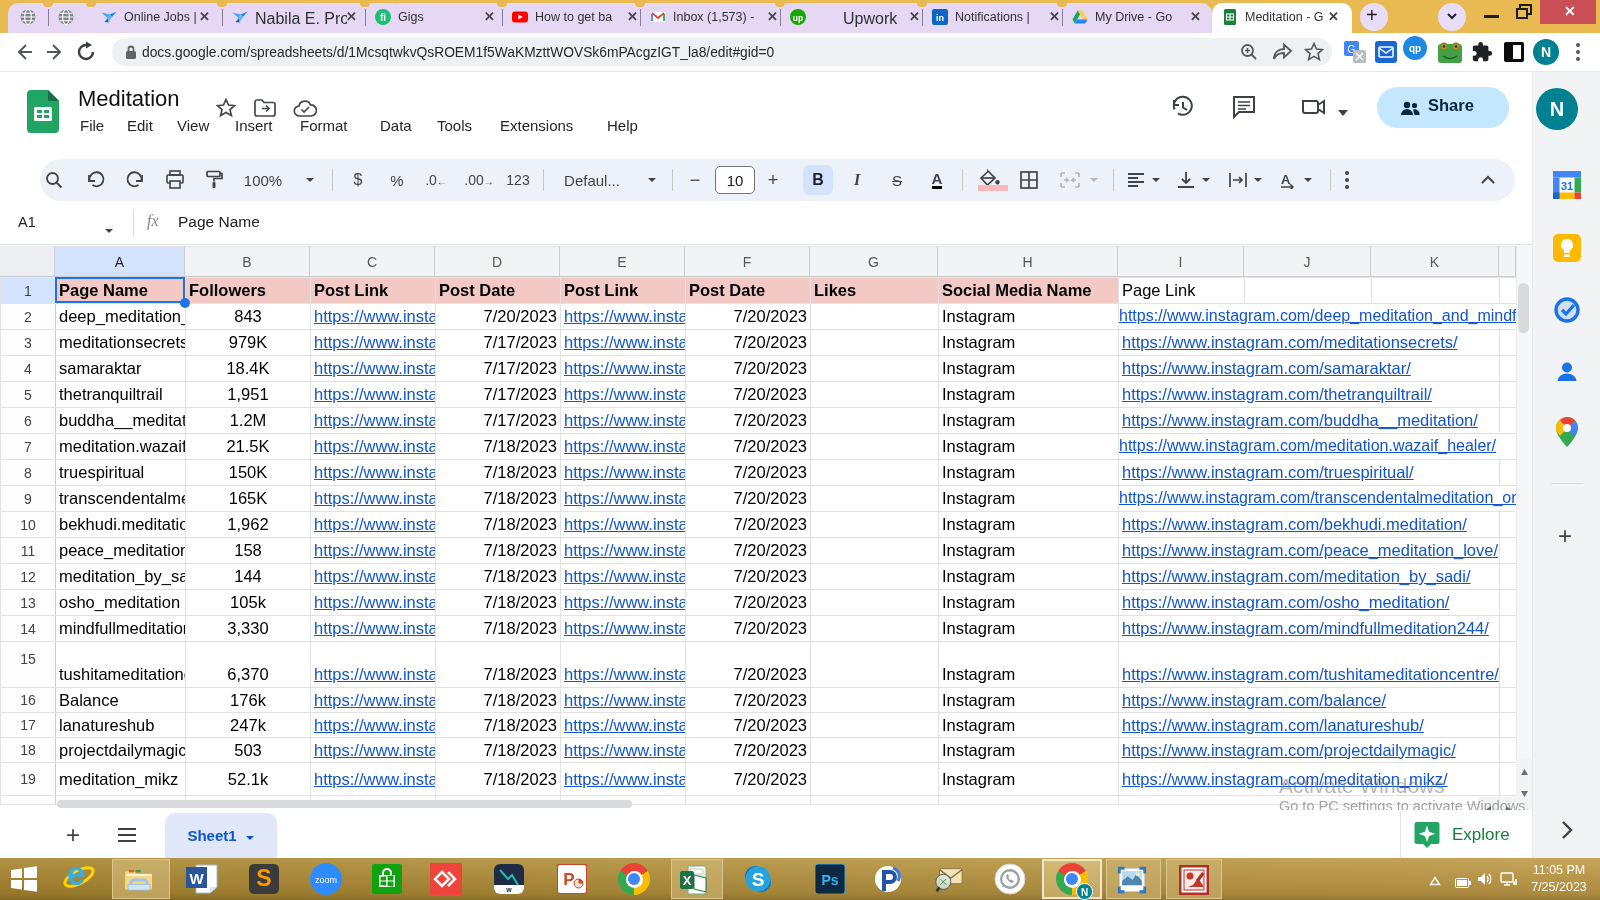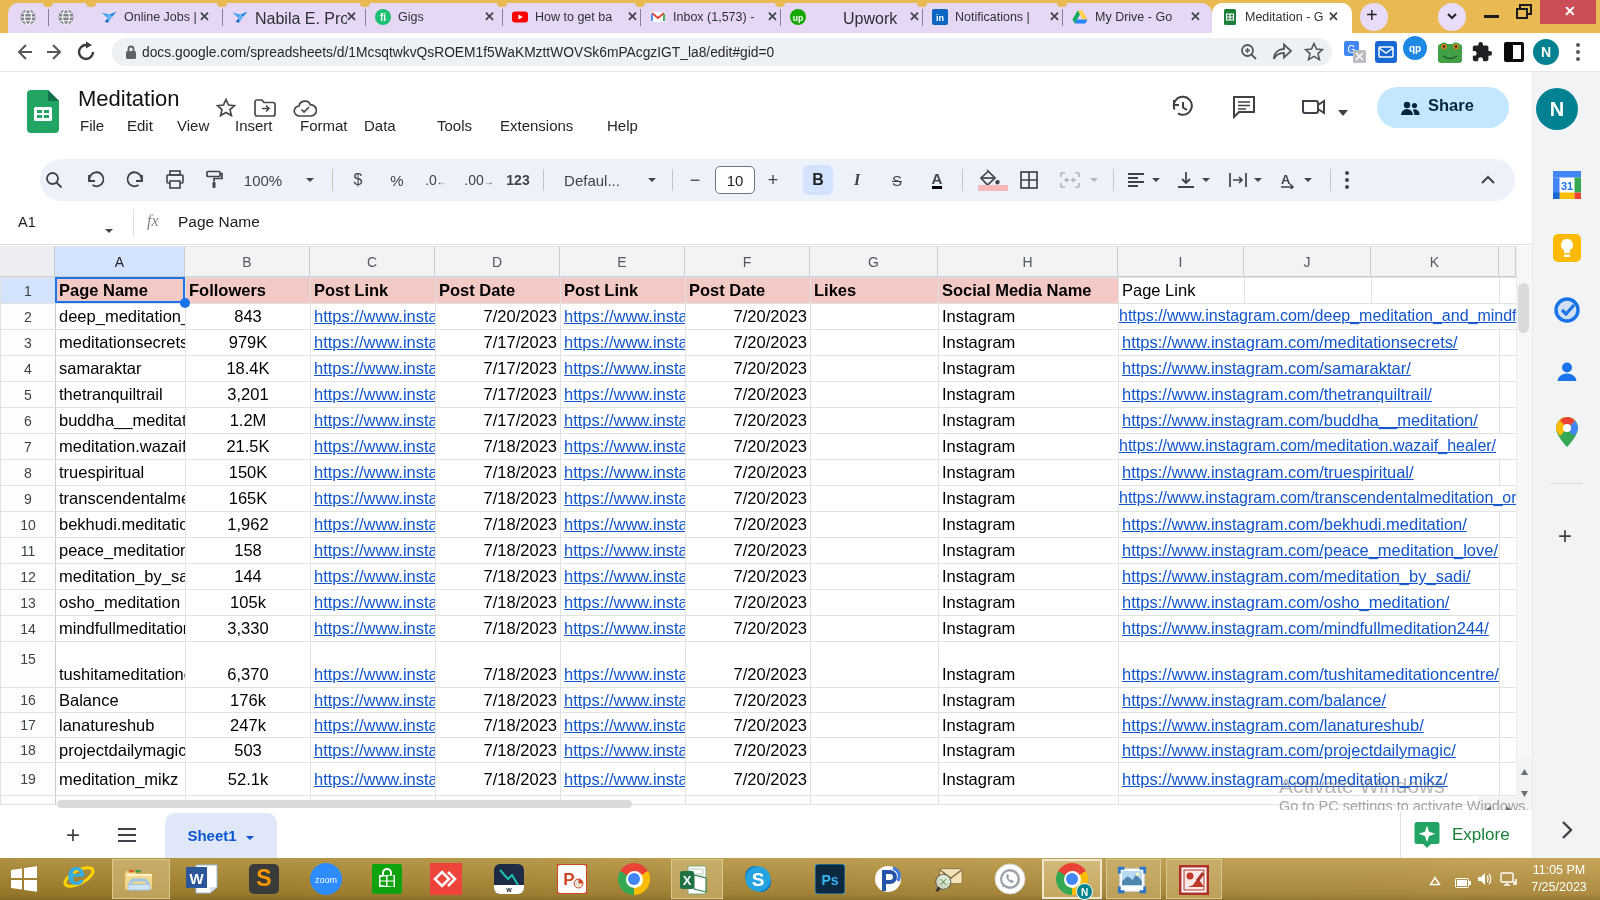--- a/index.html
+++ b/index.html
@@ -261,21 +261,21 @@
       </svg></div>
 <div class="abs" style="left:293px;top:28px"><svg width="24" height="18" viewBox="0 0 24 18" style="">
         <path d="M6.5 16 a5 5 0 0 1 -0.5 -10 a6 6 0 0 1 11.5 -1 a4.5 4.5 0 0 1 1 10.8 z" stroke="#45484a" stroke-width="1.7" fill="none"></path>
         <path d="M8.5 9.5 l2.5 2.5 5-5" stroke="#45484a" stroke-width="1.7" fill="none"></path>
       </svg></div>
 <div class="menu" style="left:80px">File</div>
 <div class="menu" style="left:127px">Edit</div>
 <div class="menu" style="left:177px">View</div>
 <div class="menu" style="left:235px">Insert</div>
 <div class="menu" style="left:300px">Format</div>
-<div class="menu" style="left:364px">Data</div>
+<div class="menu" style="left:380px">Data</div>
 <div class="menu" style="left:437px">Tools</div>
 <div class="menu" style="left:500px">Extensions</div>
 <div class="menu" style="left:607px">Help</div>
 <div class="abs" style="left:1170px;top:22px"><svg width="26" height="26" viewBox="0 0 26 26" style="">
         <path d="M4 6 V11 H9" stroke="#3e4246" stroke-width="2" fill="none"></path>
         <path d="M4.5 11 a9 9 0 1 1 1 5" stroke="#3e4246" stroke-width="2" fill="none" transform="rotate(-30 13 13)"></path>
         <path d="M13 8 v5.5 l4 2.5" stroke="#3e4246" stroke-width="2" fill="none"></path>
       </svg></div>
 <div class="abs" style="left:1232px;top:23px"><svg width="24" height="24" viewBox="0 0 24 24" style="">
         <path d="M2 2 h20 v15 h-15 l-5 5 z" stroke="#3e4246" stroke-width="2" fill="none"></path>
@@ -345,21 +345,21 @@
 <div class="tbi" style="left:346px;width:22px">
       <span style="font-size:15px">%</span>
     </div>
 <div class="tbi" style="left:384px;width:24px">
       <span style="font-size:14px">.0<span style="font-size:10px">←</span></span>
     </div>
 <div class="tbi" style="left:425px;width:28px">
       <span style="font-size:14px">.00<span style="font-size:10px">→</span></span>
     </div>
 <div class="tbi" style="left:465px;width:26px">
-      <span style="font-size:14px;font-weight:700">123</span>
+      <span style="font-size:14px;font-weight:400">123</span>
     </div>
 <div class="tbsep" style="left:503px"></div>
 <div class="tbi" style="left:515px;width:74px">
       <span style="font-size:15px">Defaul...</span>
     </div>
 <div class="tbi" style="left:605px;width:14px">
       <svg width="10" height="6" viewBox="0 0 10 6" style="">
         <path d="M1 1 L5 5 L9 1 Z" fill="#40434a"></path>
       </svg>
     </div>
@@ -556,21 +556,21 @@
           <td class="cl"><span class="lk">https://www.instagram.com/s</span></td>
           <td class="cd">7/20/2023</td>
           <td class="cg"></td>
           <td class="ch">Instagram</td>
           <td class="ci"><span class="lk">https://www.instagram.com/samaraktar/</span></td>
           <td class="cx"></td>
         </tr>
 <tr style="height:26px">
           <td class="rn">5</td>
           <td class="ca">thetranquiltrail</td>
-          <td class="cb">3,201</td>
+          <td class="cb">1,951</td>
           <td class="cl"><span class="lk">https://www.instagram.com/s</span></td>
           <td class="cd">7/17/2023</td>
           <td class="cl"><span class="lk">https://www.instagram.com/s</span></td>
           <td class="cd">7/20/2023</td>
           <td class="cg"></td>
           <td class="ch">Instagram</td>
           <td class="ci"><span class="lk">https://www.instagram.com/thetranquiltrail/</span></td>
           <td class="cx"></td>
         </tr>
 <tr style="height:26px">

